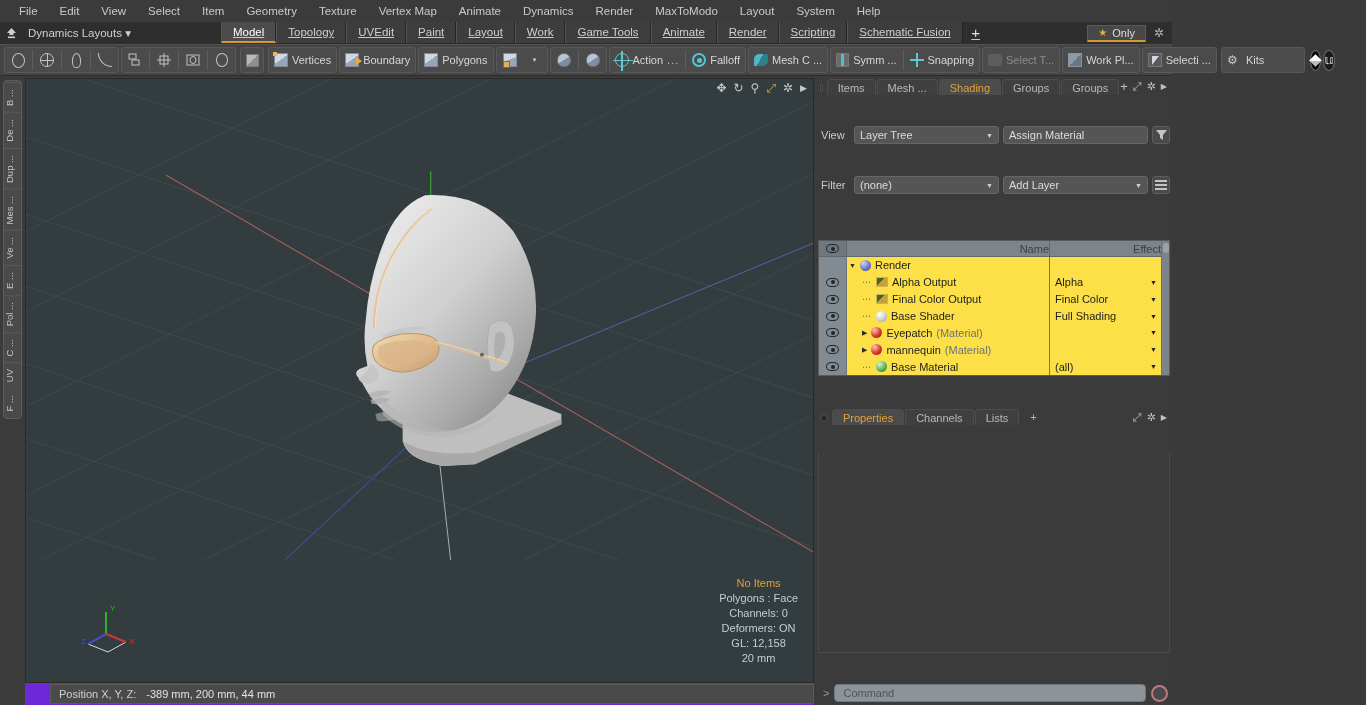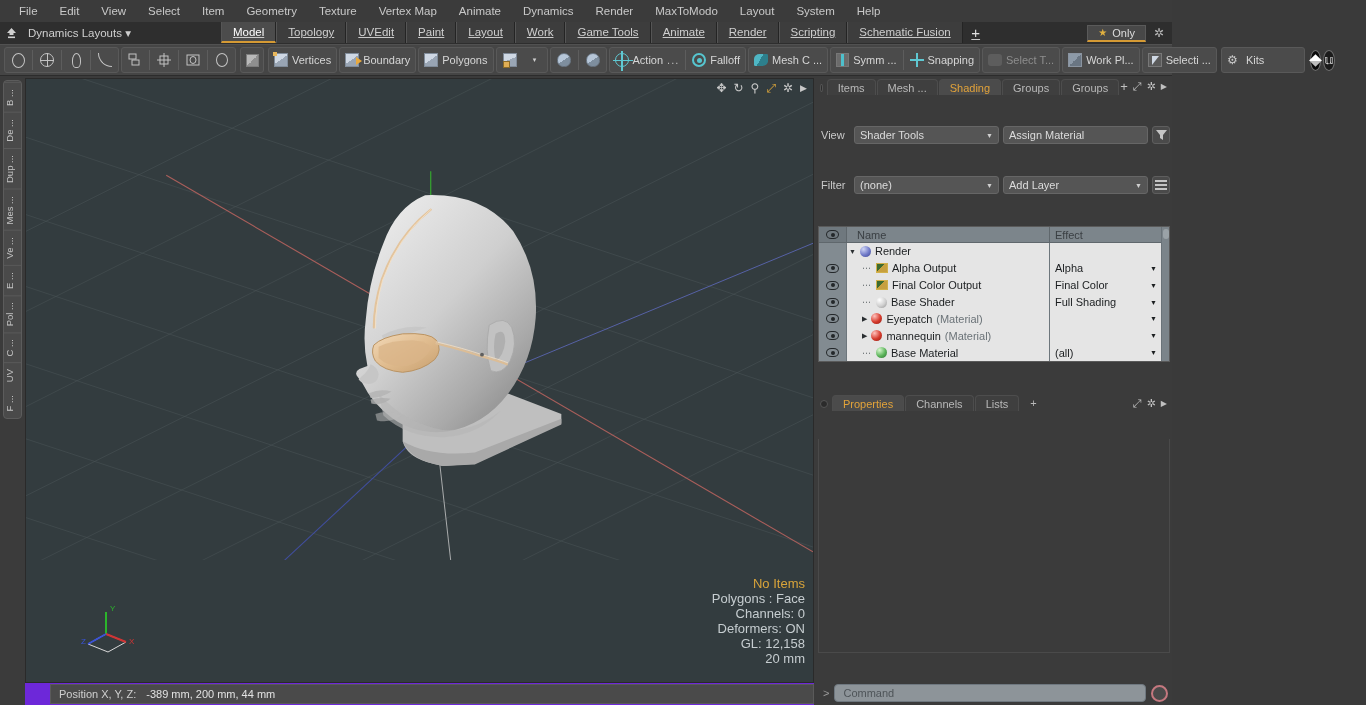--- a/index.html
+++ b/index.html
@@ -108,21 +108,21 @@
   .vphdr{position:absolute;left:0;top:0;right:0;height:20px;display:flex;align-items:center;
          padding-left:6px;gap:6px;z-index:5;}
   .vpdot{width:7px;height:7px;border-radius:50%;background:#d79a2a;margin-right:2px;}
   .vpbtn{height:15px;line-height:15px;padding:0 12px;border:1px solid #5d6b70;border-radius:8px;
          background:rgba(62,74,78,.75);color:#cdd4d6;font-size:10.5px;white-space:nowrap;}
   .vpicons{position:absolute;right:6px;top:2px;display:flex;align-items:center;gap:7px;z-index:5;color:#c9c9c9;font-size:12px;}
   .vpicons .y{color:#d9a43a;}
 
   
   .grid{position:absolute;inset:0;}
-  .stats{position:absolute;right:8px;bottom:16px;text-align:right;line-height:15px;font-size:13px;color:#c6cdd0;z-index:4;}
+  .stats{position:absolute;right:15px;bottom:16px;text-align:center;line-height:15px;font-size:11px;color:#c6cdd0;z-index:4;}
   .stats .no{color:#d9a43a;}
   .gizmo{position:absolute;left:44px;bottom:22px;width:70px;height:60px;z-index:4;}
 
   
   .posbar{height:22px;background:#6d28d9;display:flex;align-items:center;flex:0 0 22px;}
   .posfield{margin-left:25px;height:20px;flex:1;background:#4a4a4a;border:1px solid #5a5a5a;
             display:flex;align-items:center;padding-left:8px;gap:10px;color:#d0d0d0;font-size:11px;}
   .posfield .k{color:#cfcfcf;}
   .posfield .v{color:#e2e2e2;}
 
@@ -139,21 +139,21 @@
   .plabel{width:32px;font-size:11px;color:#c9c9c9;padding-left:3px;}
   .pdrop{flex:1;height:18px;background:#555;border:1px solid #666;border-radius:3px;display:flex;align-items:center;
          padding:0 5px;color:#dcdcdc;font-size:11px;justify-content:space-between;}
   .pdrop .dc{font-size:7px;color:#cfcfcf;}
   .pbtn2{width:18px;height:18px;background:#4a4a4a;border:1px solid #5e5e5e;border-radius:3px;
          display:flex;align-items:center;justify-content:center;color:#c9c9c9;}
   .filtic{width:12px;height:10px;display:flex;flex-direction:column;justify-content:space-between;}
   .filtic i{height:1.6px;background:#c4c4c4;display:block;}
 
   
-  .tree{margin-top:3px;background:#e5e5e5;border:1px solid #5a5a5a;display:flex;flex-direction:column;flex:0 0 136px;overflow:hidden;}
+  .tree{margin-top:17px;background:#fde047;border:1px solid #5a5a5a;display:flex;flex-direction:column;flex:0 0 136px;overflow:hidden;text-align:right;}
   .thead{height:16px;display:flex;background:#7c858b;border-bottom:1px solid #5f676c;font-size:11px;color:#2c3033;}
   .theye{width:28px;display:flex;align-items:center;justify-content:center;background:#6f787e;border-right:1px solid #5f676c;}
   .thname{flex:1;padding-left:10px;line-height:16px;color:#3a3f43;}
   .theff{width:112px;padding-left:5px;line-height:16px;color:#3a3f43;border-left:1px solid #5f676c;}
   .trow{height:18px;display:flex;align-items:center;font-size:11px;color:#1b1e20;}
   .teye{width:28px;display:flex;align-items:center;justify-content:center;background:#828b91;
         border-right:1px solid #6d767c;height:100%;}
   .eye{width:13px;height:9px;border:1.4px solid #23272a;border-radius:50%/60%;display:flex;align-items:center;justify-content:center;}
   .eye i{width:4px;height:4px;border-radius:50%;background:#23272a;display:block;}
   .tname{flex:1;display:flex;align-items:center;gap:4px;padding-left:2px;overflow:hidden;white-space:nowrap;}
@@ -557,21 +557,21 @@
           <span style="font-size:13px;">+</span>
           <span>⤢</span>
           <span>✲</span>
           <span style="font-size:8px;">▶</span>
         </div>
       </div>
 
       <div class="prow">
         <div class="plabel">View</div>
         <div class="pdrop">
-          <span>Shader Tools</span>
+          <span>Layer Tree</span>
           <span class="dc">▼</span>
         </div>
         <div class="pdrop">
           <span>Assign Material</span>
         </div>
         <div class="pbtn2">
           <svg width="13" height="12" viewBox="0 0 13 12">
               <polygon points="1,1 12,1 8,6 8,11 5,9 5,6" fill="#c4c4c4"></polygon>
             </svg>
         </div>

